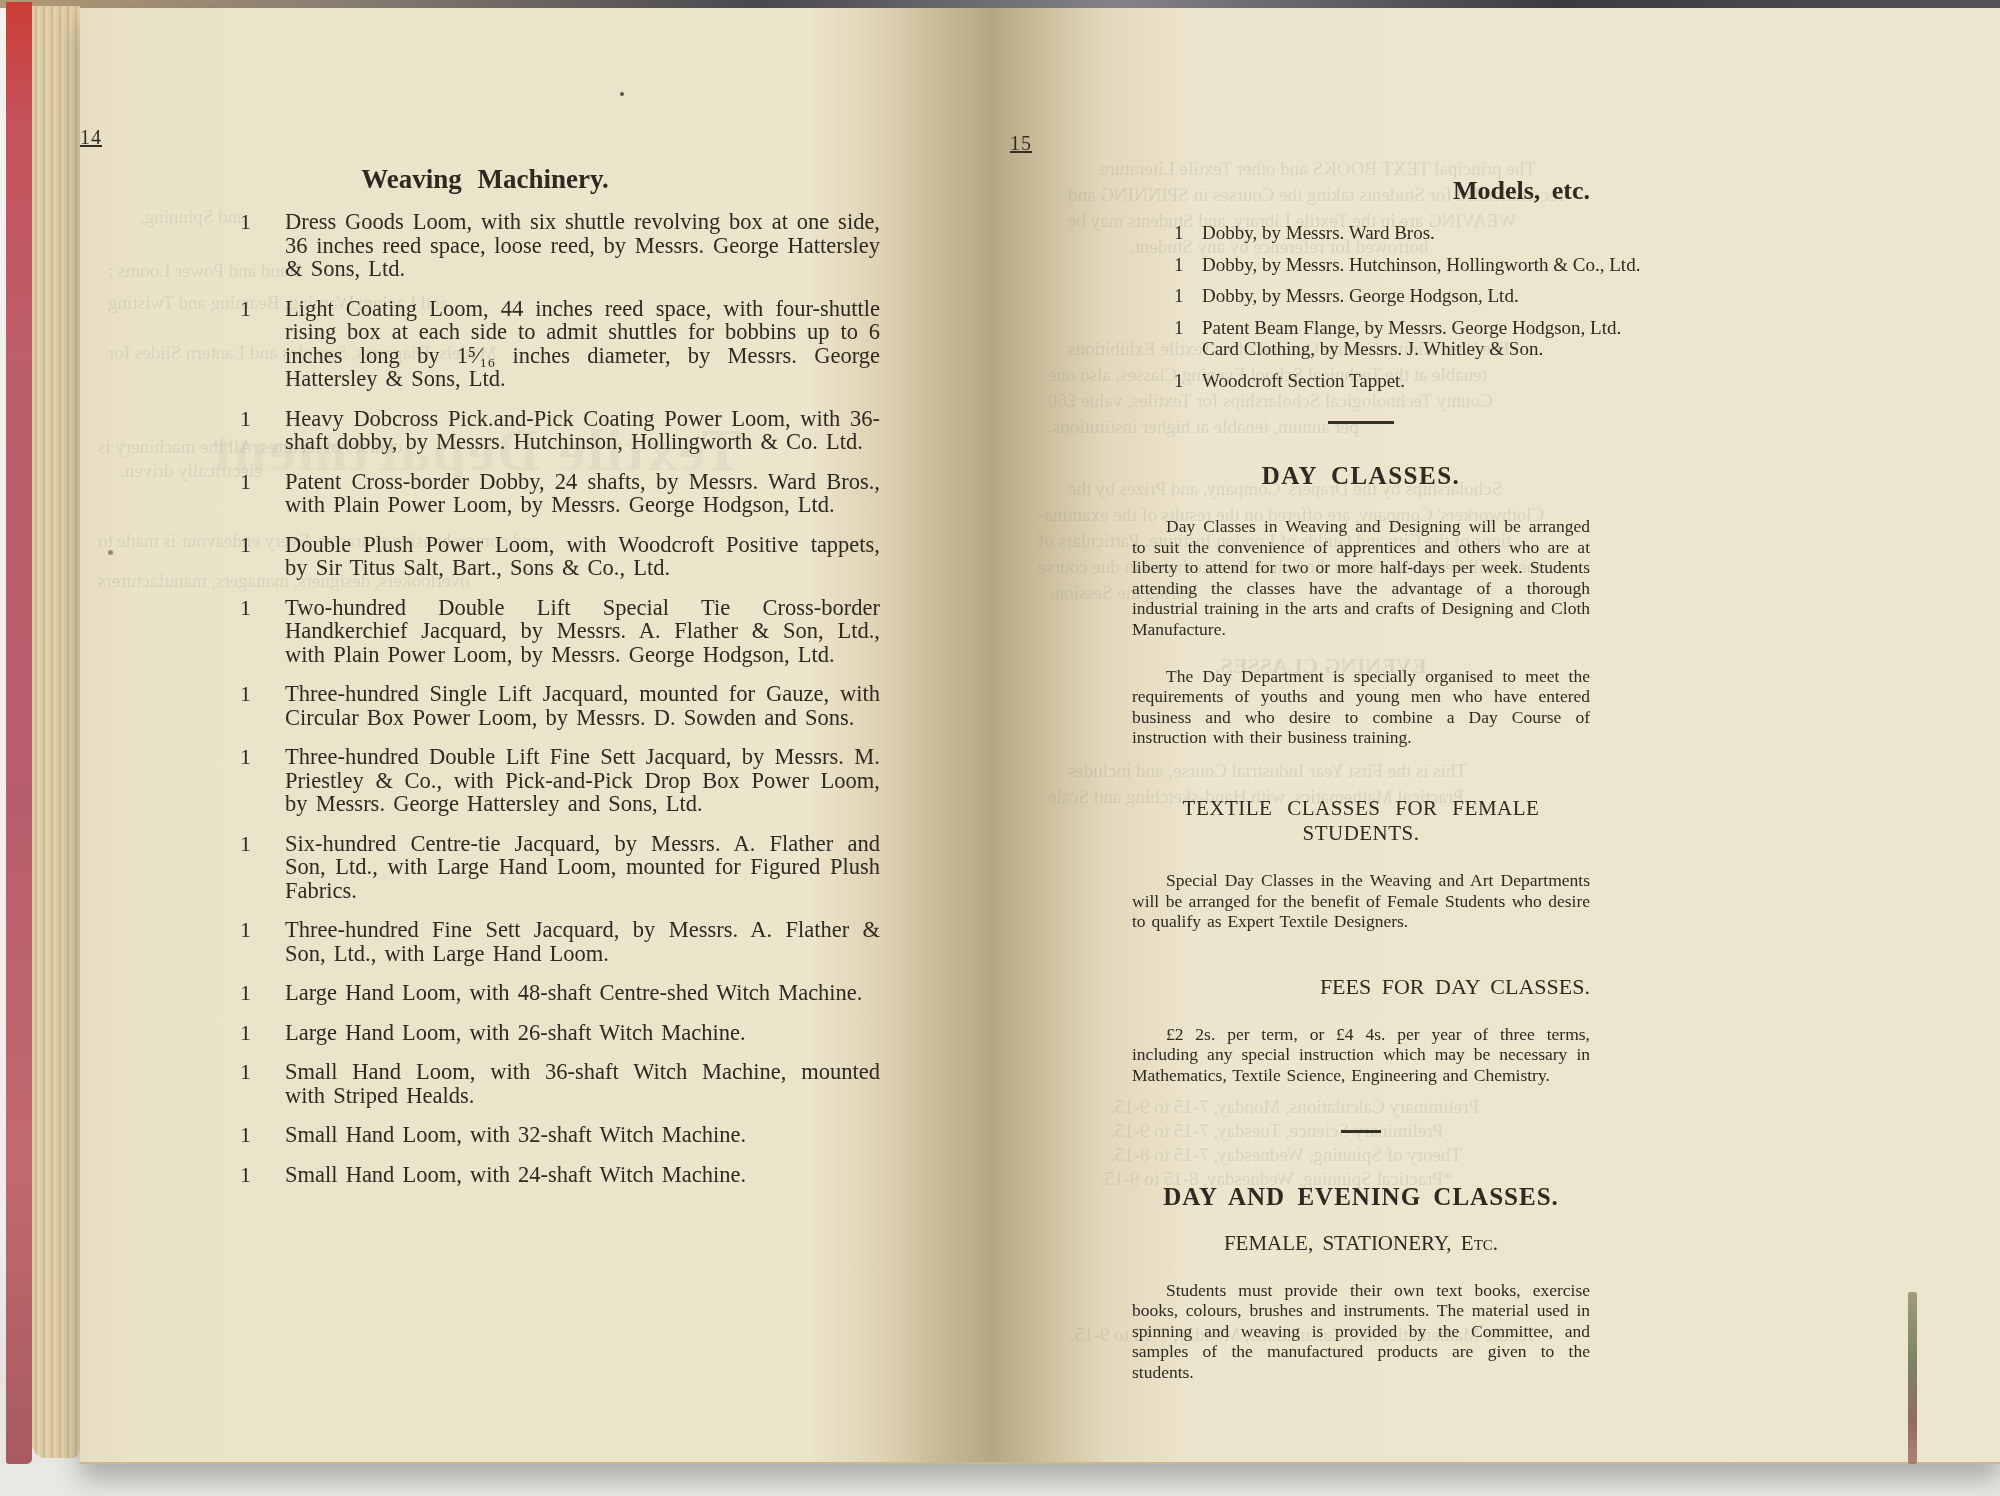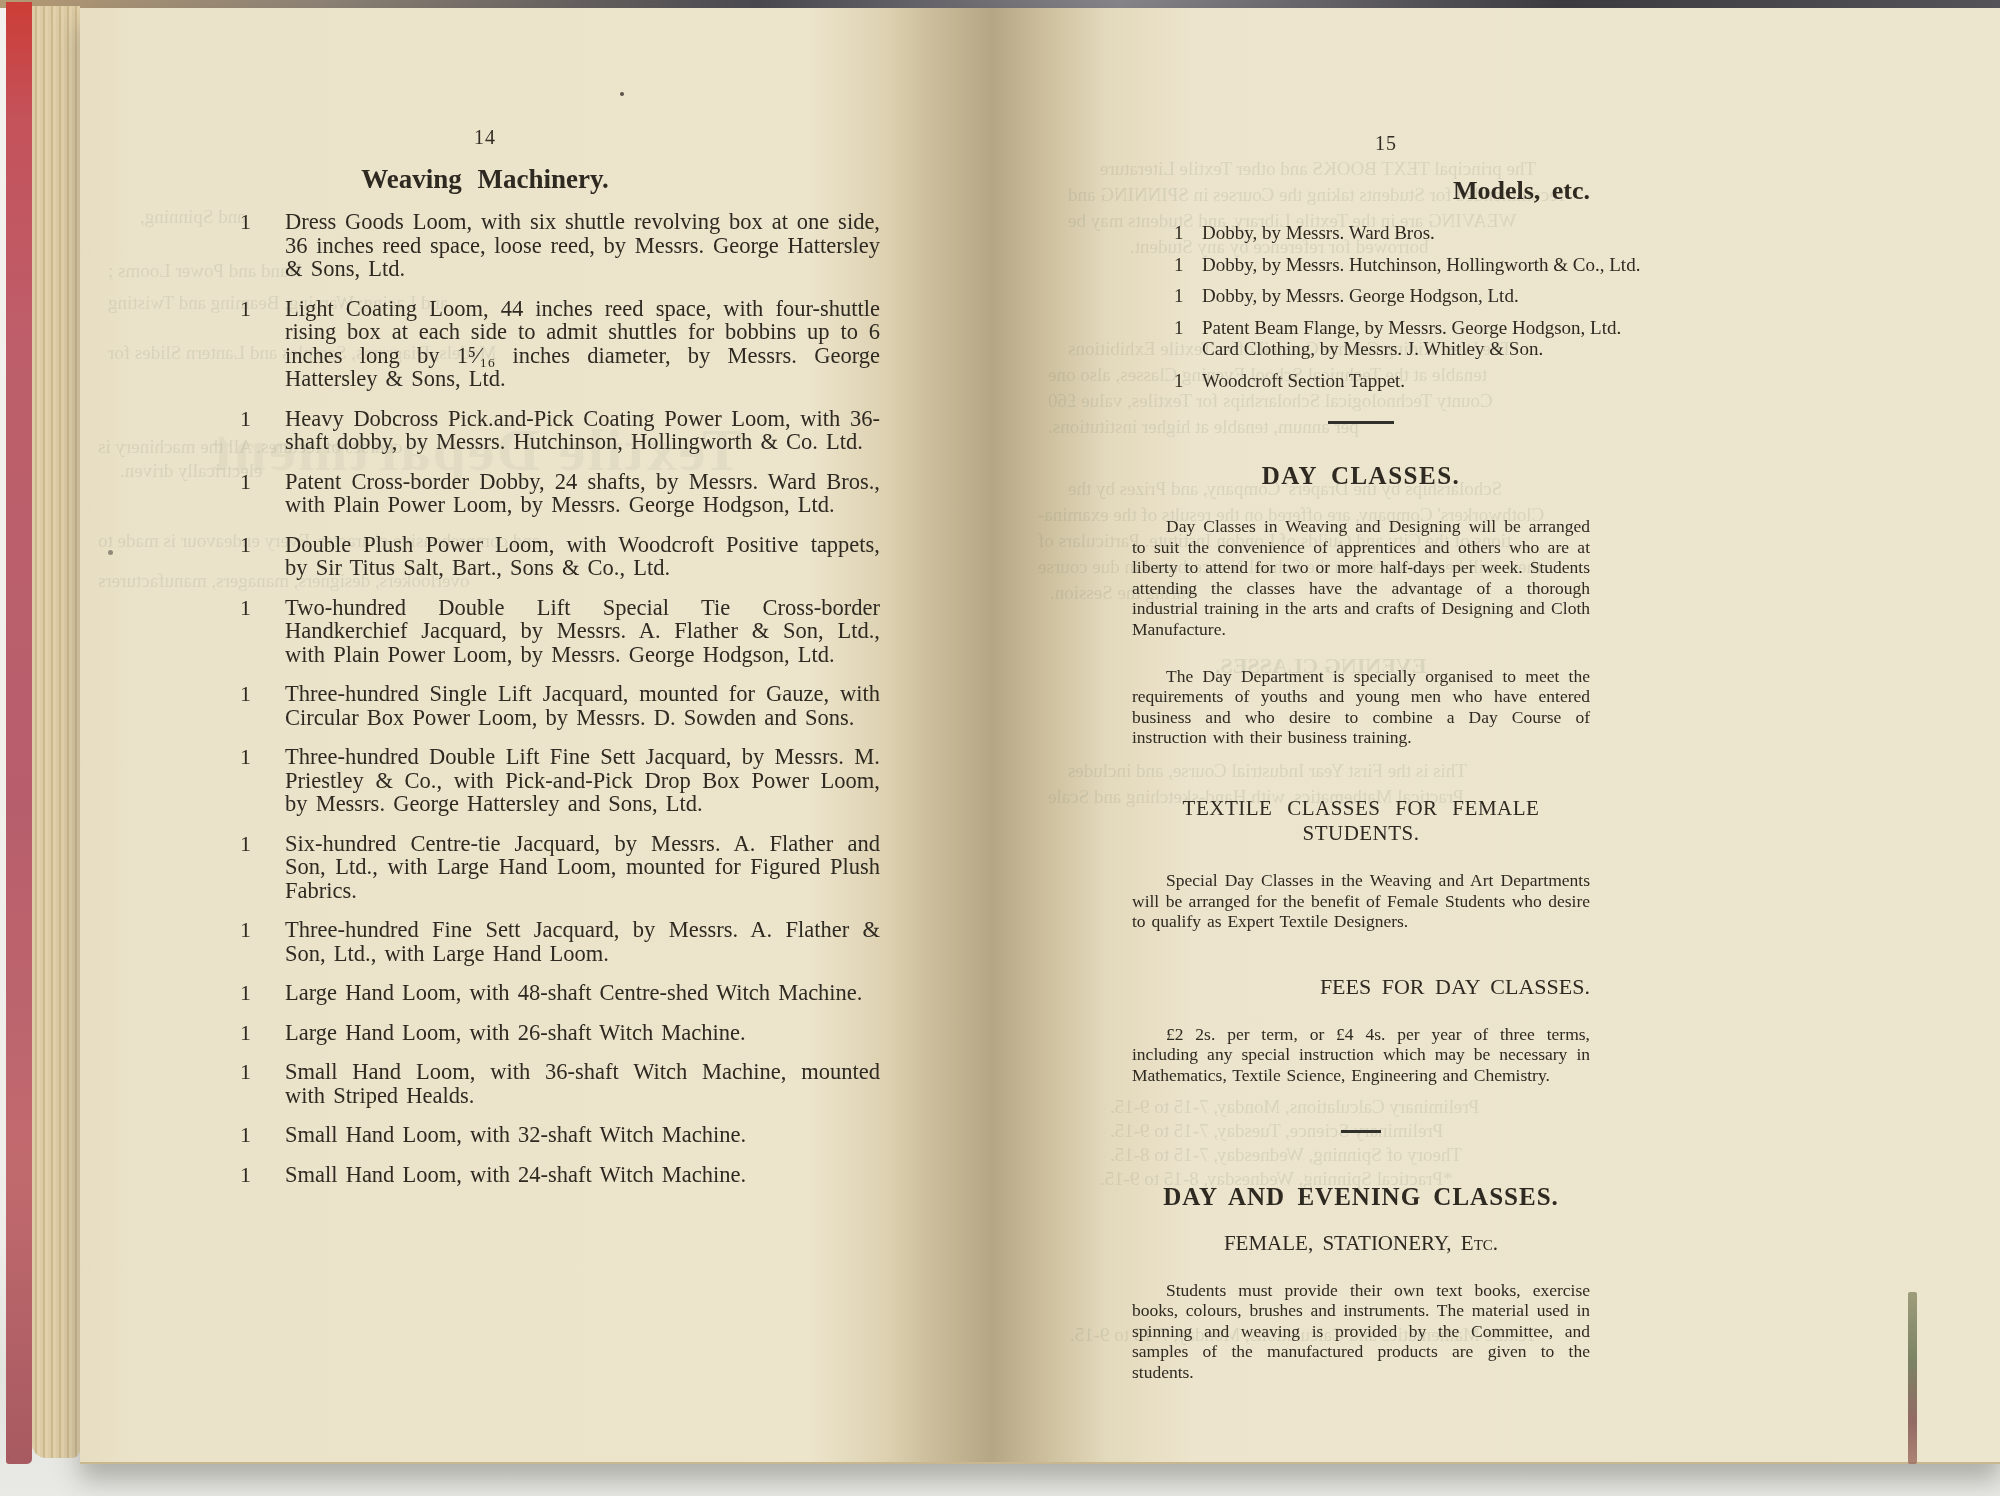--- a/index.html
+++ b/index.html
@@ -20,21 +20,21 @@
   
   .book{position:absolute;left:80px;top:8px;width:1920px;height:1454px;
     background:linear-gradient(90deg,#e6ddc2 0%,#ebe3c9 3%,#ece4cb 38%,#ddd1b1 42%,#c3b492 45.5%,#b5a786 47.5%,#cbbd9b 50%,#e3d9bc 53.5%,#ece4cc 58%,#ede6ce 100%);
     box-shadow:0 16px 24px rgba(70,68,60,.35);border-bottom:2px solid #c9b88f;}
   
   .edge-sliver{position:absolute;left:1908px;top:1292px;width:9px;height:172px;border-radius:2px;opacity:.8;
     background:linear-gradient(180deg,#8a8a66 0%,#5f6b4a 40%,#7c4b4a 75%,#9c6b5e 100%);}
   .leaf-left{position:absolute;left:80px;top:8px;width:810px;height:1450px;}
   .leaf-right{position:absolute;left:1010px;top:8px;width:990px;height:1450px;}
 
-  .pagenum{position:absolute;left:0;right:0;text-align:center;font-size:20px;letter-spacing:1px;color:#332d24;}
+  .pagenum{position:absolute;left:0;right:0;text-align:left;font-size:20px;letter-spacing:1px;color:#332d24;text-decoration:underline;}
   .lp-title{position:absolute;top:156px;left:0;right:0;text-align:center;font-weight:bold;font-size:27px;word-spacing:9px;}
   .lp-list{position:absolute;left:160px;top:202px;width:645px;}
   .inv-item{display:flex;margin-bottom:16px;}
   .inv-item .qty{flex:0 0 45px;font-size:22px;line-height:23.5px;}
   .inv-item .desc{width:595px;text-align:justify;font-size:22.5px;line-height:23.5px;word-spacing:2.5px;white-space:pre-line;}
 
   .rcol{position:absolute;left:122px;top:0;width:458px;}
   .rp-title{margin:168px 0 0 0;text-align:right;font-weight:bold;font-size:26px;word-spacing:5px;}
   .rp-list{margin-top:16px;width:520px;}
   .rp-item{display:flex;padding-left:42px;margin-bottom:10px;}
@@ -165,21 +165,21 @@
     <span class="ghost" style="top:574px;left:40px;">during the Session.</span>
     <span class="ghost bold" style="top:645px;left:205px;font-size:22px;">EVENING CLASSES.</span>
     <span class="ghost" style="top:752px;left:58px;">This is the First Year Industrial Course, and includes</span>
     <span class="ghost" style="top:778px;left:38px;">Practical Mathematics, with Hand-sketching and Scale</span>
     <span class="ghost" style="top:1088px;left:100px;">Preliminary Calculations, Monday, 7-15 to 9-15.</span>
     <span class="ghost" style="top:1112px;left:100px;">Preliminary Science, Tuesday, 7-15 to 9-15.</span>
     <span class="ghost" style="top:1136px;left:100px;">Theory of Spinning, Wednesday, 7-15 to 8-15.</span>
     <span class="ghost" style="top:1160px;left:90px;">*Practical Spinning, Wednesday, 8-15 to 9-15.</span>
     <span class="ghost" style="top:1316px;left:60px;">Textile Mathematics and Calculations, Monday, 7-15 to 9-15.</span>
 
-    <div class="pagenum" style="top:124px;left:12px;right:250px;">15</div>
+    <div class="pagenum" style="top:124px;left:0;right:250px;">15</div>
 
     <div class="rcol">
       <h2 class="rp-title">Models, etc.</h2>
 
       <div class="rp-list">
         <div class="rp-item">
           <span class="qty">1</span>
           <span class="desc">Dobby, by Messrs. Ward Bros.</span>
         </div>
         <div class="rp-item">

